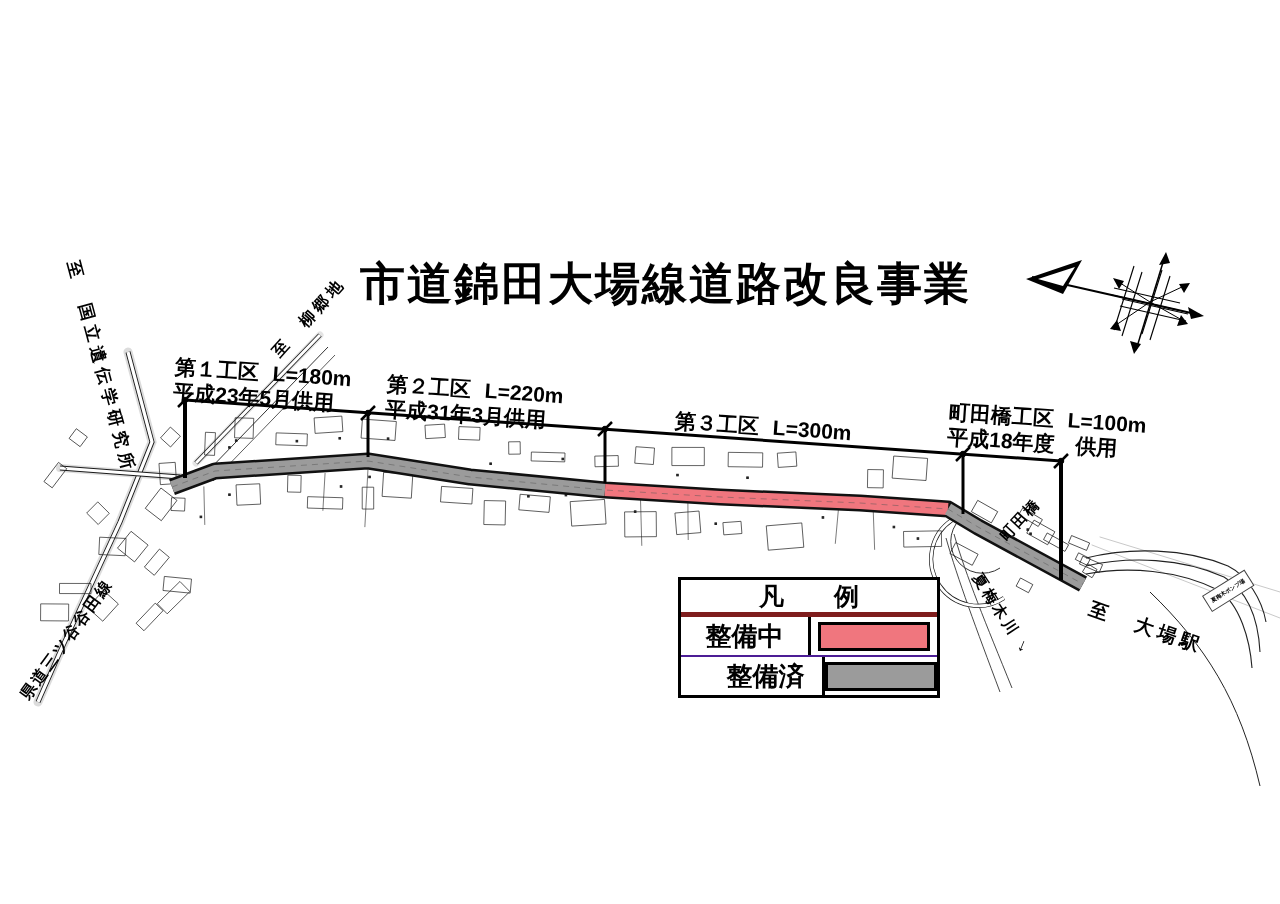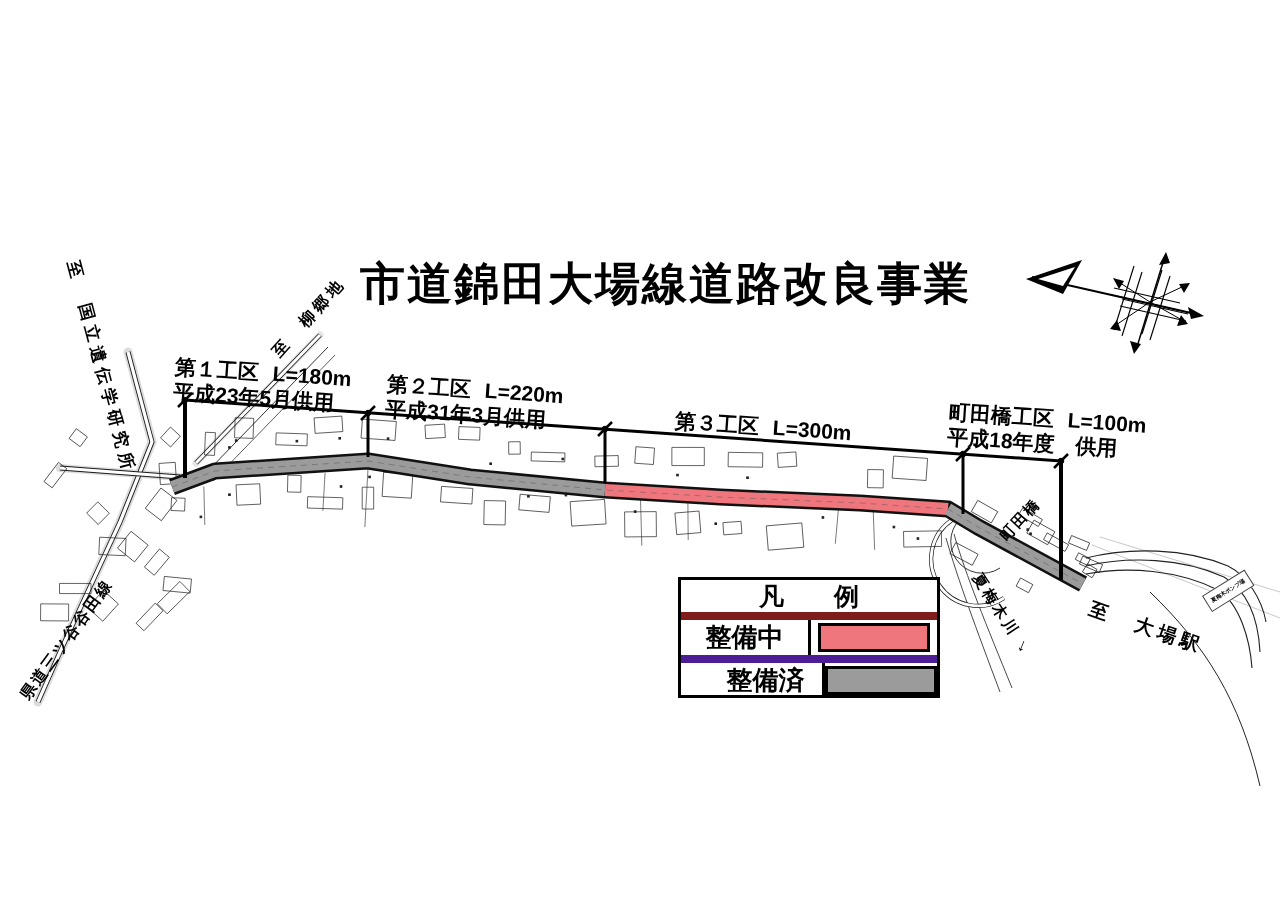--- a/index.html
+++ b/index.html
@@ -7,24 +7,24 @@
           font-family:"Liberation Sans",sans-serif;color:#000;}
   #mapsvg{position:absolute;left:0;top:0;}
   .lbl{position:absolute;white-space:nowrap;font-weight:bold;}
   .rot{transform-origin:0 0;}
   #title{left:360px;top:254px;width:590px;text-align:center;font-size:45px;letter-spacing:2px;}
   .section-label{font-size:21px;line-height:25px;transform:rotate(4deg);}
   .sl-line1 .sl-len{margin-left:14px;}
   
   #legend{position:absolute;left:678px;top:577px;width:262px;height:121px;border:3px solid #000;
           box-sizing:border-box;display:flex;flex-direction:column;background:#fff;}
-  .legend-header{height:32px;border-bottom:8px solid #7f1d1d;display:flex;align-items:center;
+  .legend-header{height:32px;border-bottom:5px solid #7f1d1d;display:flex;align-items:center;
           justify-content:center;font-size:25px;font-weight:bold;}
   .legend-row{flex:1;display:flex;}
-  .legend-row + .legend-row{border-top:8px solid #4c1d95;padding-left:28px;}
+  .legend-row + .legend-row{border-top:2px solid #4c1d95;padding-left:28px;}
   .legend-label{width:127px;border-right:3px solid #000;display:flex;align-items:center;
           justify-content:center;font-size:26px;font-weight:bold;}
   .legend-swatch-cell{flex:1;display:flex;align-items:center;justify-content:center;}
   .legend-swatch{width:106px;height:23px;border:3px solid #000;}
   #pump-box{position:absolute;left:1202px;top:596px;width:48px;height:17px;border:1px solid #444;
           transform:rotate(-32deg);transform-origin:0 0;display:flex;align-items:center;
           justify-content:center;font-size:5.5px;font-weight:bold;white-space:nowrap;background:#fff;}
 </style>
 </head>
 <body>

